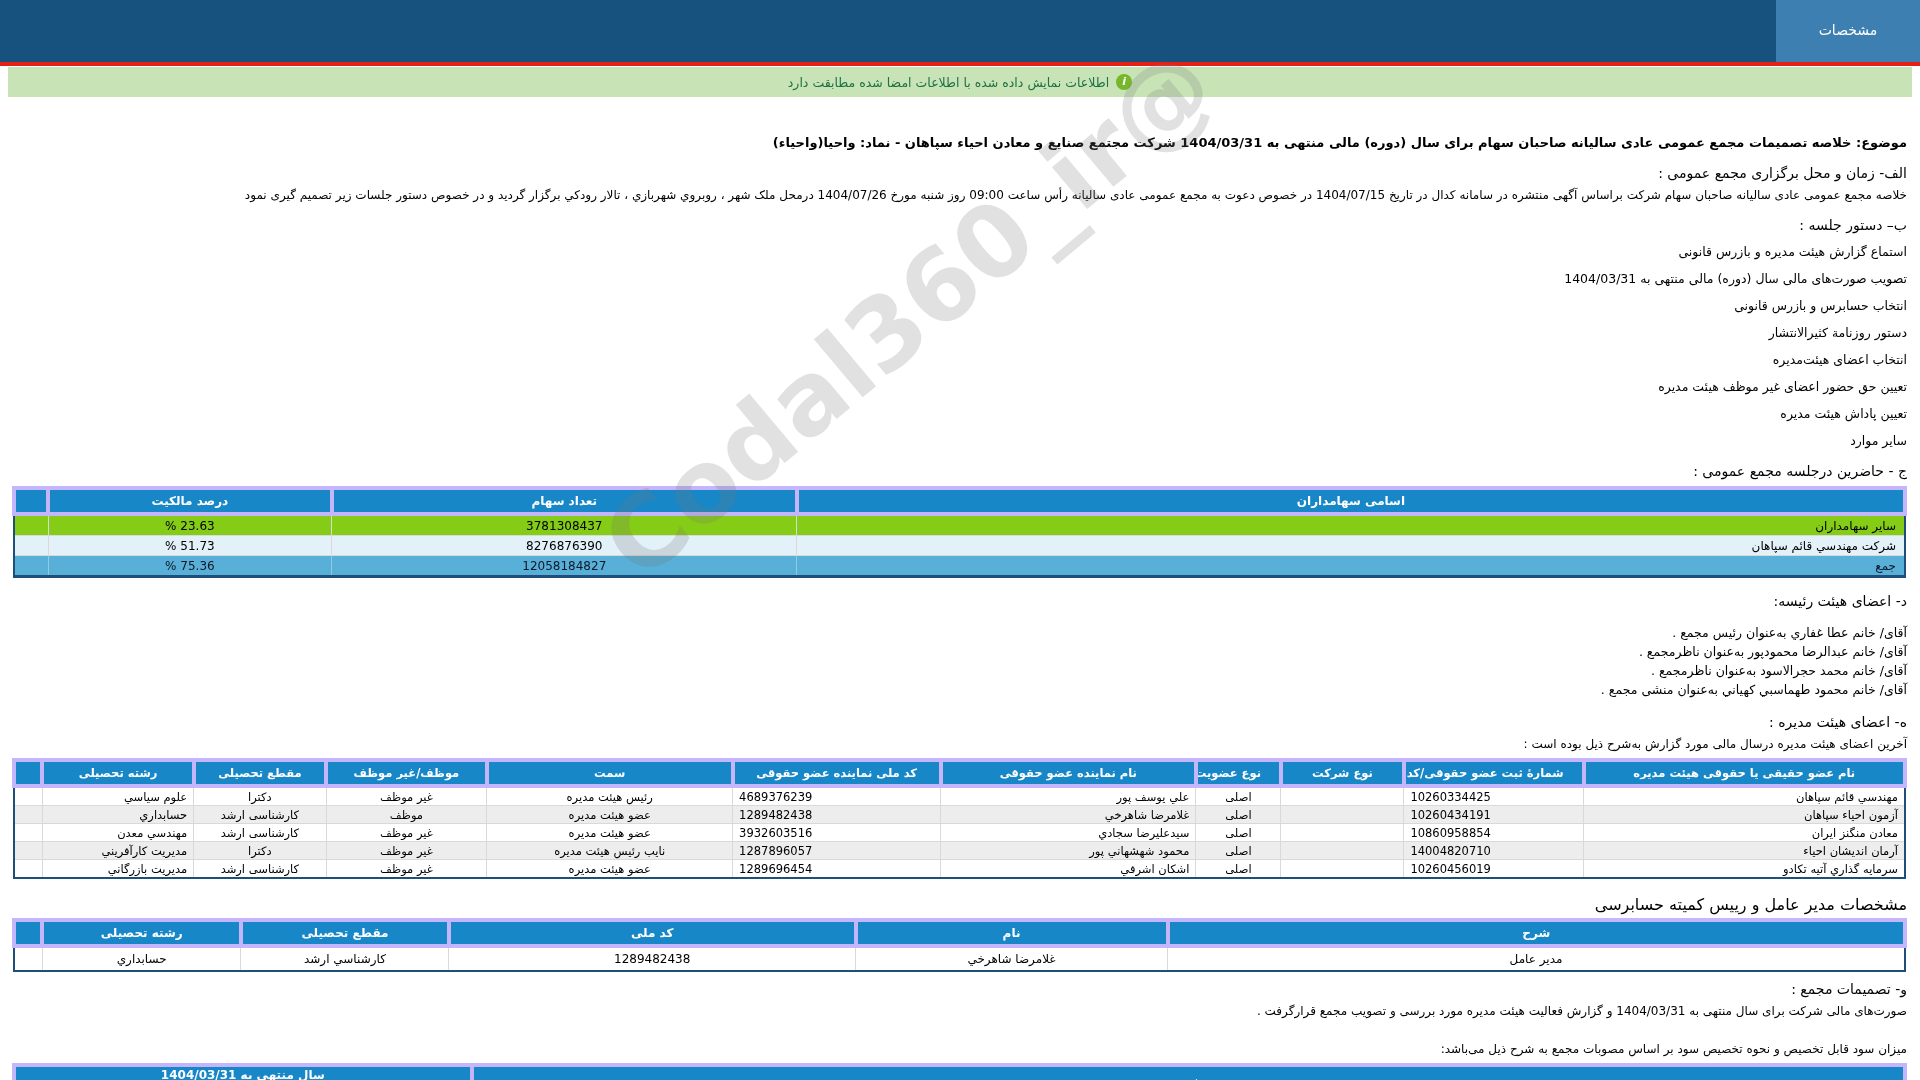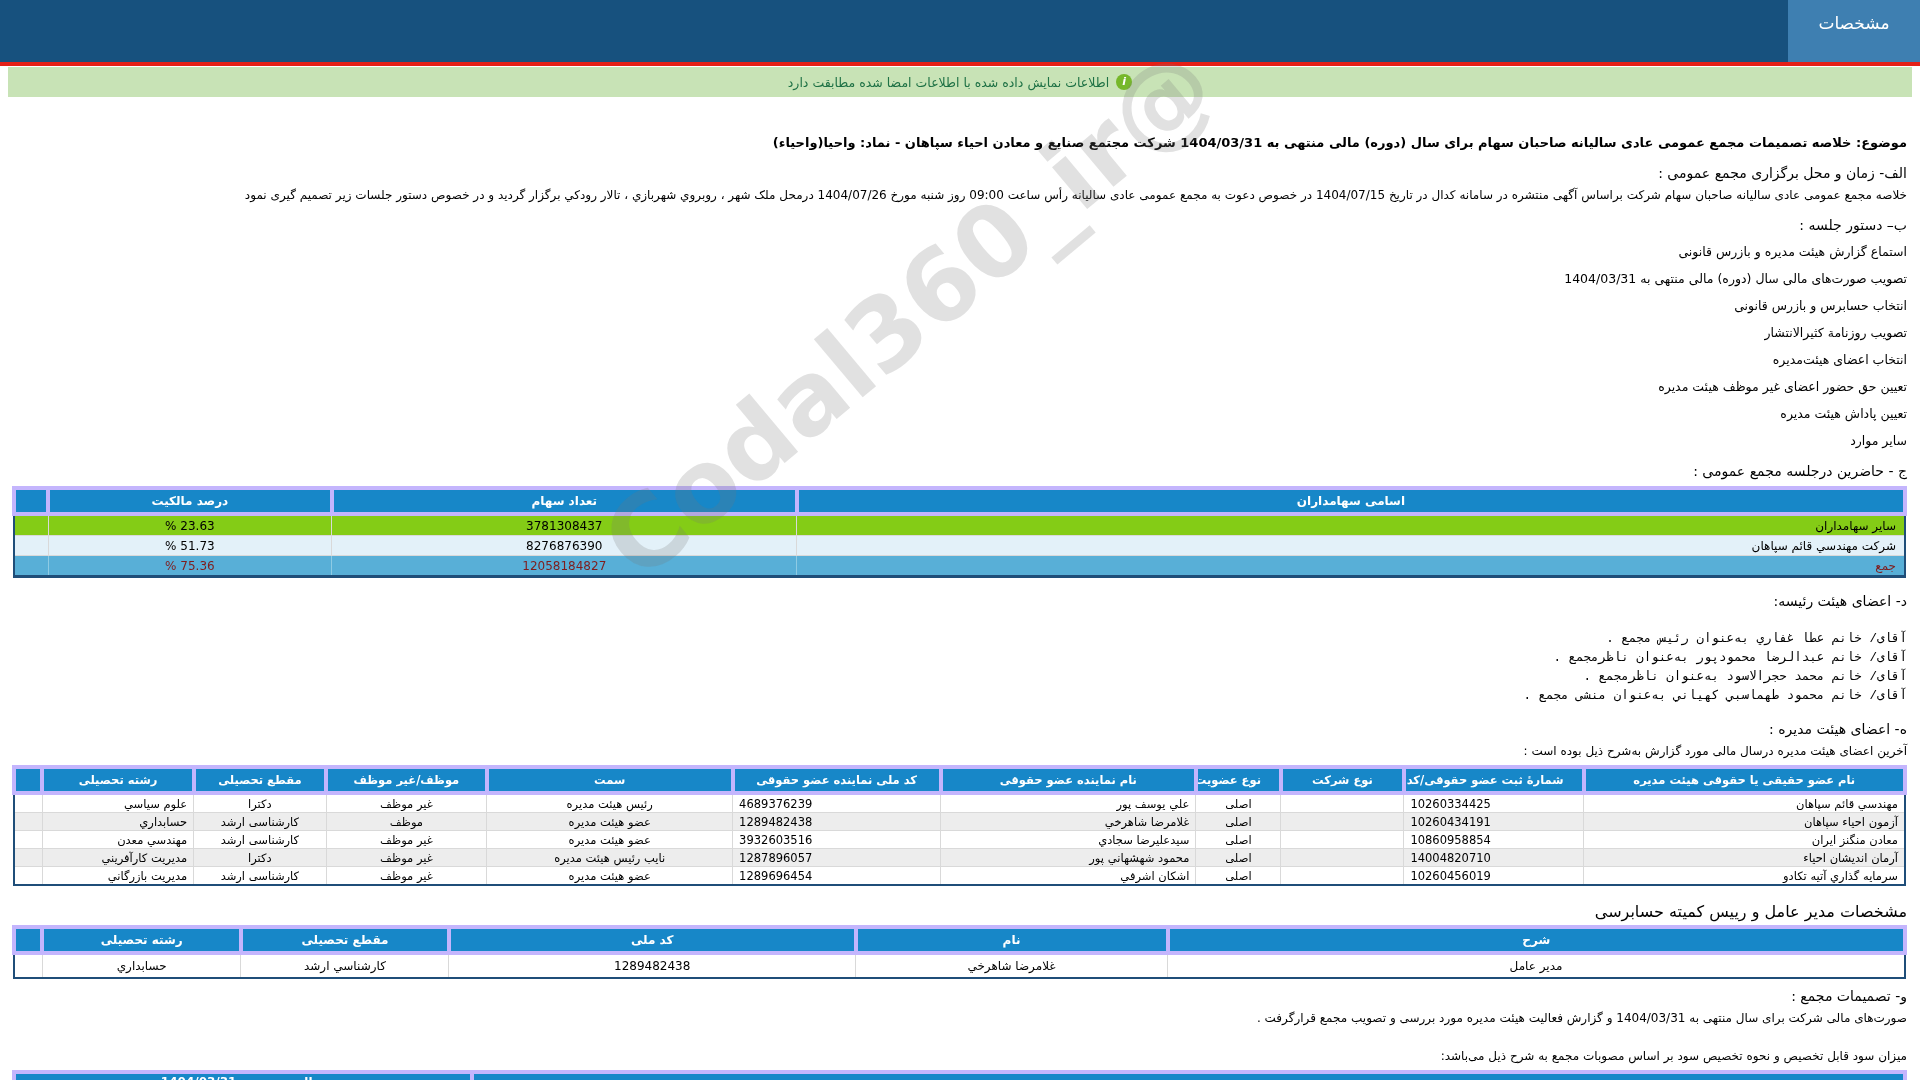--- a/index.html
+++ b/index.html
@@ -5,53 +5,53 @@
   html,body{margin:0;padding:0;}
   body{
     width:1920px;height:1080px;overflow:hidden;position:relative;
     background:#ffffff;color:#000;
     font-family:"DejaVu Sans","Liberation Sans",sans-serif;
     direction:rtl;
   }
   
   .top-header{position:relative;height:62px;background:#17517E;}
   .header-tab{
-    position:absolute;top:0;right:0;width:132px;height:62px;box-sizing:border-box;
-    background:#3E7FB1;color:#fff;font-size:17px;text-align:center;padding-top:13px;cursor:pointer;
+    position:absolute;top:0;right:0;width:144px;height:62px;box-sizing:border-box;
+    background:#3E7FB1;color:#fff;font-size:14px;text-align:center;padding-top:22px;cursor:pointer;
   }
   .red-line{height:4px;background:#E52017;}
   .info-bar{
     height:30px;margin:1px 8px 0 8px;background:#C8E3B6;color:#1E7145;
     display:flex;align-items:center;justify-content:center;gap:7px;font-size:12.5px;
   }
   .info-icon{
     width:16px;height:16px;border-radius:50%;background:#76B82A;color:#fff;
     font-size:11px;font-weight:bold;font-style:italic;line-height:16px;
     display:inline-block;text-align:center;flex:0 0 16px;
   }
   
   .main{padding:38px 13px 0 12px;position:relative;}
   .subject{font-size:13px;font-weight:bold;}
   .sec-title{font-size:14px;font-weight:normal;margin-top:15px;}
   .body-line{font-size:12px;margin-top:7px;}
   .agenda{margin-top:11px;}
   .agenda-item{font-size:12.5px;line-height:15px;margin-bottom:12px;}
   .member-line{font-size:12.5px;line-height:19px;}
-  .members{margin-top:21px;font-family:Liberation Mono, monospace;}
+  .members{margin-top:14px;}
   .small-label{font-size:16px;margin-top:16px;}
   
   table{width:100%;border-collapse:collapse;table-layout:fixed;font-size:12px;margin-top:7px;
         border:2px solid #1F4E79;}
   th{background:#1787C8;color:#fff;font-weight:bold;border:4px solid #c4b5fd;
      height:22px;padding:0 18px;overflow:hidden;white-space:nowrap;}
   td{border:1px solid #D9D9D9;height:19px;padding:0 8px;overflow:hidden;white-space:nowrap;}
   .att-table{border-bottom:3px solid #1F4E79;}
   .row-w td{background:#84cc16;}
   .row-lb td{background:#E3F1F9;}
-  .row-total td{background:#58AFD7;color:#7f1d1d;border-color:#8ecbe4;}
+  .row-total td{background:#58AFD7;color:#0f172a;border-color:#8ecbe4;}
   .board-table{font-size:11.5px;}
   .board-table td{height:17px;padding:0 6px;}
   .board-table tr.alt td{background:#EDEDED;}
   .ceo-table td{height:22px;text-align:center;}
   .profit-table th{height:15px;}
   .profit-table .hdr-two-line{line-height:14px;white-space:normal;height:30px;}
   .c{text-align:center;}
   .r{text-align:right;}
   .l{text-align:left;}
   
@@ -82,21 +82,21 @@
   <div class="subject">موضوع: خلاصه تصمیمات مجمع عمومی عادی سالیانه صاحبان سهام برای سال (دوره) مالی منتهی به 1404/03/31 شرکت مجتمع صنایع و معادن احیاء سپاهان - نماد: واحیا(واحیاء)</div>
 
   <div class="sec-title">الف- زمان و محل برگزاری مجمع عمومی :</div>
   <div class="body-line">خلاصه مجمع عمومی عادی سالیانه صاحبان سهام شرکت براساس آگهی منتشره در سامانه کدال در تاریخ 1404/07/15 در خصوص دعوت به مجمع عمومی عادی سالیانه رأس ساعت 09:00 روز شنبه مورخ 1404/07/26 درمحل  ملک شهر ، روبروي شهربازي ، تالار رودکي   برگزار گردید و در خصوص دستور جلسات زیر تصمیم گیری نمود</div>
 
   <div class="sec-title">ب– دستور جلسه :</div>
   <div class="agenda">
     <div class="agenda-item">استماع گزارش هیئت مدیره و بازرس قانونی</div>
     <div class="agenda-item">تصویب صورت‌های مالی سال (دوره) مالی منتهی به 1404/03/31</div>
     <div class="agenda-item">انتخاب حسابرس و بازرس قانونی</div>
-    <div class="agenda-item">تصویب روزنامة کثیرالانتشار</div>
+    <div class="agenda-item">دستور روزنامة کثیرالانتشار</div>
     <div class="agenda-item">انتخاب اعضای هیئت‌مدیره</div>
     <div class="agenda-item">تعیین حق حضور اعضای غیر موظف هیئت مدیره</div>
     <div class="agenda-item">تعیین پاداش هیئت مدیره</div>
     <div class="agenda-item">سایر موارد</div>
   </div>
 
   <div class="sec-title">ج - حاضرین درجلسه مجمع عمومی :</div>
 
   <table class="att-table">
     <colgroup>

